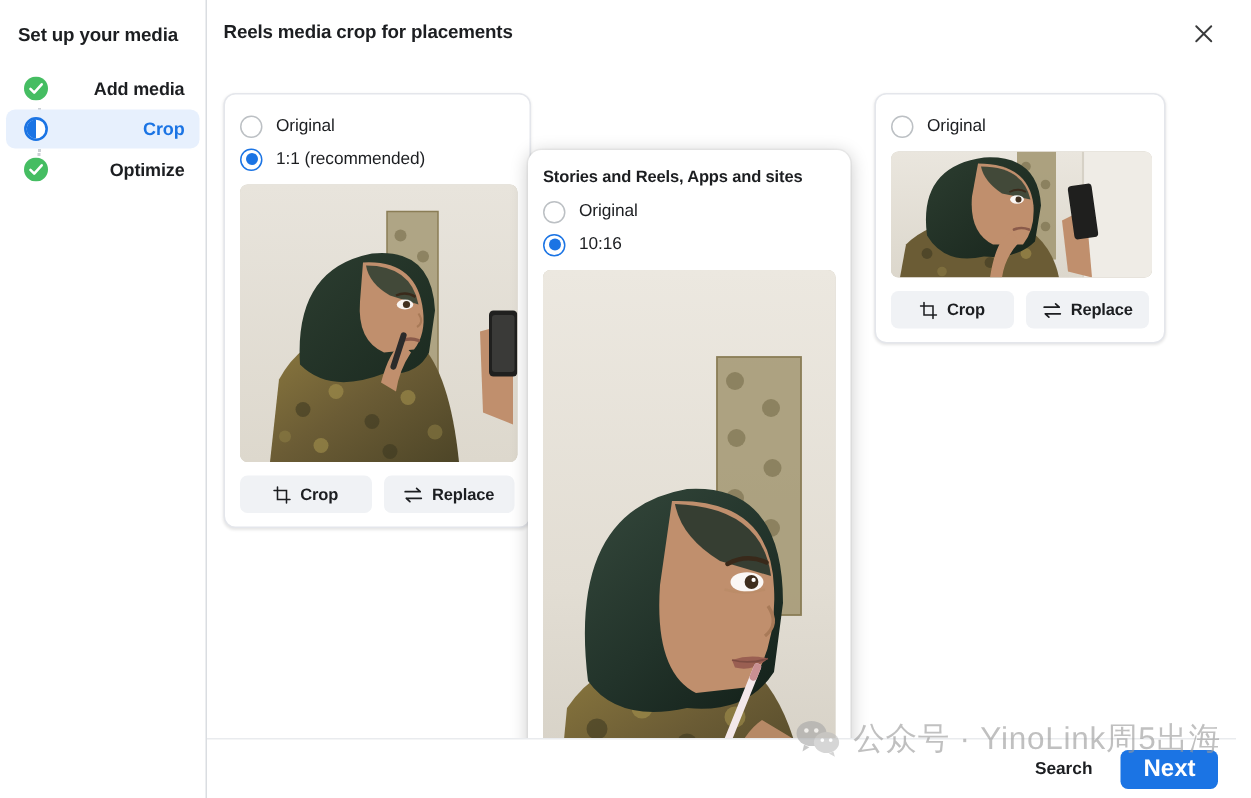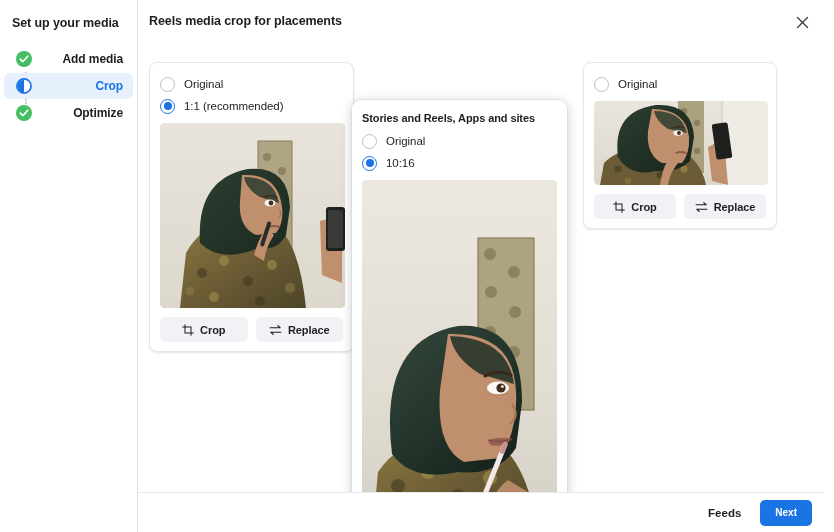--- a/index.html
+++ b/index.html
@@ -245,21 +245,21 @@
     color: #1c1e21;
     cursor: pointer;
     font-family: inherit;
   }
   .btn-next {
     height: 26px;
     padding: 0 15px;
     border: none;
     background: #1b74e4;
     border-radius: 5px;
-    font-size: 10px;
+    font-size: 16px;
     font-weight: bold;
     color: #ffffff;
     cursor: pointer;
     font-family: inherit;
     text-align: center;
   }
 
   
   .watermark {
     position: absolute;
@@ -575,20 +575,35 @@
             </g>
             <path d="M118 355 Q128 312 146 300 L166 312 Q150 330 148 355 Z" fill="#c08f6d" opacity="0.9"></path>
           </svg>
         </div>
 
       </div>
 
     </div>
 
     <footer class="footer">
-      <button class="btn-cancel">Feeds</button>
+      <button class="btn-cancel">Search</button>
       <button class="btn-next">Next</button>
     </footer>
 
   </section>
 
+  <div class="watermark">
+    <span class="wm-icon">
+      <svg class="wm-icon" viewBox="0 0 30 26">
+        <ellipse cx="11" cy="10" rx="10" ry="8.4" fill="#a8a8a8"></ellipse>
+        <path d="M6 17.5 L5 22 L9.6 19.2 Z" fill="#a8a8a8"></path>
+        <circle cx="7.6" cy="8" r="1.5" fill="#ffffff"></circle>
+        <circle cx="14.2" cy="8" r="1.5" fill="#ffffff"></circle>
+        <ellipse cx="21" cy="16" rx="8.4" ry="7" fill="#bdbdbd"></ellipse>
+        <path d="M25.6 22 L26.6 25.5 L22.6 23.4 Z" fill="#bdbdbd"></path>
+        <circle cx="18.2" cy="14.4" r="1.25" fill="#ffffff"></circle>
+        <circle cx="23.8" cy="14.4" r="1.25" fill="#ffffff"></circle>
+      </svg>
+    </span>
+    <span class="wm-text">公众号 · YinoLink周5出海</span>
+  </div>
 
 </div>
 
 </body></html>

